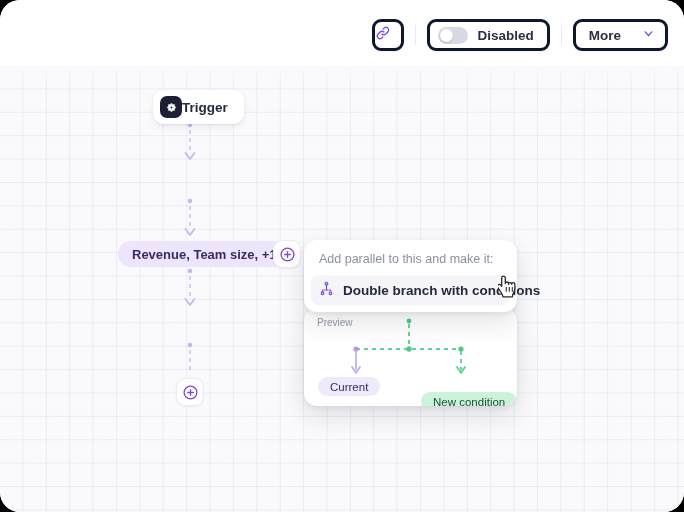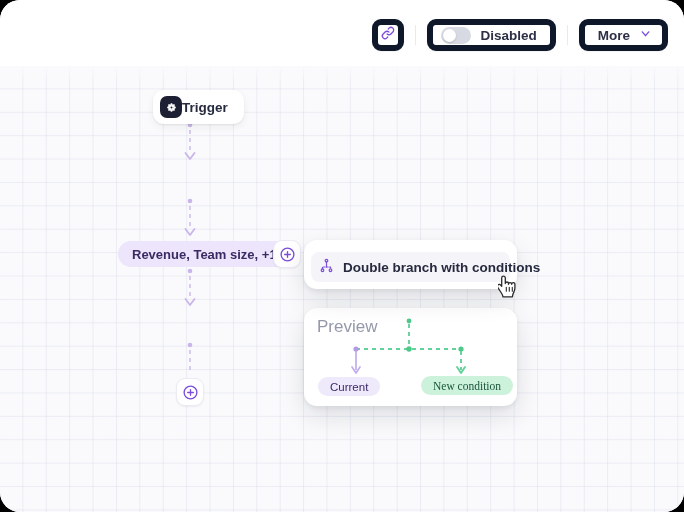--- a/index.html
+++ b/index.html
@@ -45,23 +45,22 @@
     position: absolute;
     right: 16px;
     top: 19px;
     display: flex;
     align-items: center;
     gap: 0px;
   }
   .tb-btn {
     display: flex;
     align-items: center;
-    justify-content: center;
-    background: #ffffff;
-    border: 6px solid #0f172a;
+    background: #ffffff;
+    border: 3px solid #0f172a;
     border-radius: 9px;
     box-shadow: 0 1px 1.5px rgba(16,24,40,0.05);
     cursor: pointer;
   }
   .icon-btn {
     width: 32px;
     height: 32px;
   }
   .divider {
     width: 1px;
@@ -92,21 +91,21 @@
   }
   .toggle-label {
     font-size: 13.5px;
     font-weight: bold;
     color: #2c2f45;
     white-space: nowrap;
   }
   .more-btn {
     height: 32px;
     padding: 0 10px 0 13px;
-    gap: 9px;
+    gap: 21px;
   }
   .more-label {
     font-size: 13.5px;
     font-weight: bold;
     color: #2c2f45;
   }
 
   
   .canvas {
     position: absolute;
@@ -235,21 +234,21 @@
     height: 98px;
     background: #ffffff;
     border-radius: 13px;
     box-shadow: 0 2px 5px rgba(16,24,40,0.07), 0 10px 26px rgba(16,24,40,0.12);
     z-index: 19;
     overflow: hidden;
   }
   .preview-title {
     position: absolute;
     left: 13px; top: 9px;
-    font-size: 17px;
+    font-size: 10px;
     color: #9498aa;
   }
   .prev-pill {
     position: absolute;
     display: flex;
     align-items: center;
     justify-content: center;
     height: 19px;
     padding: 0 12px;
     border-radius: 10px;
@@ -412,20 +411,21 @@
     <div class="plus-btn" style="left:176px; top:312px;">
       <svg width="17" height="17" viewBox="0 0 24 24" fill="none" stroke="#7c4ddb" stroke-width="1.9" stroke-linecap="round">
         <circle cx="12" cy="12" r="9"></circle>
         <line x1="12" y1="8" x2="12" y2="16"></line>
         <line x1="8" y1="12" x2="16" y2="12"></line>
       </svg>
     </div>
   </div>
 
   <div class="popup">
+    <div class="popup-title">Add parallel to this and make it:</div>
     <div class="popup-item">
       <span>
         <svg width="15" height="15" viewBox="0 0 24 24" fill="none" stroke="#7c4ddb" stroke-width="1.9" stroke-linecap="round" stroke-linejoin="round">
           <circle cx="12" cy="4.2" r="2.1"></circle>
           <circle cx="5.6" cy="19.6" r="2.1"></circle>
           <circle cx="18.4" cy="19.6" r="2.1"></circle>
           <path d="M12 6.3v3.4M5.6 17.5v-3.1h12.8v3.1" stroke-dasharray="2.6 2.2"></path>
           <path d="M12 9.7v4.7"></path>
         </svg>
       </span>
@@ -447,21 +447,21 @@
       <circle cx="157" cy="41" r="2.6" fill="#4fc98a"></circle>
 
       <line x1="52" y1="43" x2="52" y2="62" stroke="#c1aded" stroke-width="1.7"></line>
       <polyline points="48,59 52,65 56,59" fill="none" stroke="#c1aded" stroke-width="1.7" stroke-linecap="round" stroke-linejoin="round"></polyline>
 
       <line x1="157" y1="43" x2="157" y2="62" stroke="#63d19a" stroke-width="1.9" stroke-dasharray="4 4"></line>
       <polyline points="153,59 157,65 161,59" fill="none" stroke="#63d19a" stroke-width="1.9" stroke-linecap="round" stroke-linejoin="round"></polyline>
     </svg>
 
     <div class="prev-pill current" style="left:14px; top:69px;">Current</div>
-    <div class="prev-pill newcond" style="left:117px; top:68px;font-family:Liberation Serif, serif;">New condition</div>
+    <div class="prev-pill newcond" style="left:117px; top:84px;">New condition</div>
   </div>
 
   <div class="cursor">
     <svg width="20" height="24" viewBox="0 0 20 24">
       <path d="M5.5 1.2c-1 0-1.8.8-1.8 1.8v8.3l-1-1.3a1.9 1.9 0 0 0-3 2.3l3.4 5.2c.9 1.4 1.6 3 1.9 4.3h9.4c.1-1.4.6-3 1.3-4.4.8-1.6 1.2-2.8 1.2-4.5V9.3a1.6 1.6 0 0 0-3.2 0 1.6 1.6 0 0 0-3.2 0V8.6a1.6 1.6 0 0 0-3.2 0V3c0-1-.8-1.8-1.8-1.8z" fill="#ffffff" stroke="#2b2b2b" stroke-width="1.3" stroke-linejoin="round"></path>
       <line x1="8.3" y1="12.4" x2="8.3" y2="16.2" stroke="#2b2b2b" stroke-width="1.1" stroke-linecap="round"></line>
       <line x1="11.3" y1="12.4" x2="11.3" y2="16.2" stroke="#2b2b2b" stroke-width="1.1" stroke-linecap="round"></line>
       <line x1="14.3" y1="12.4" x2="14.3" y2="16.2" stroke="#2b2b2b" stroke-width="1.1" stroke-linecap="round"></line>
     </svg>
   </div>

